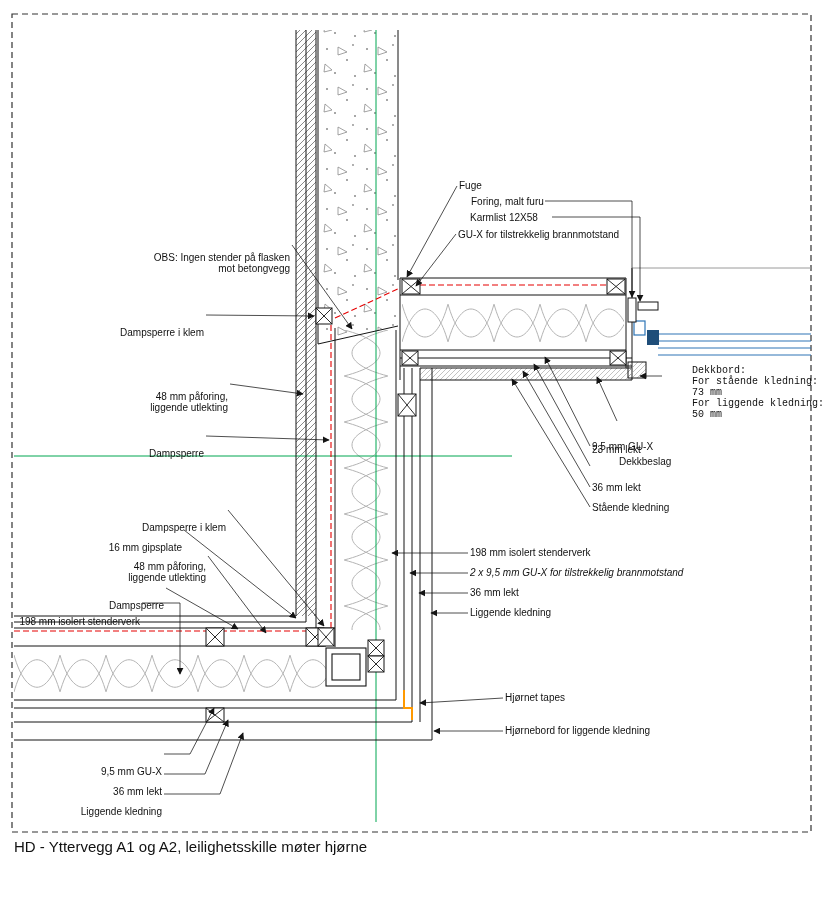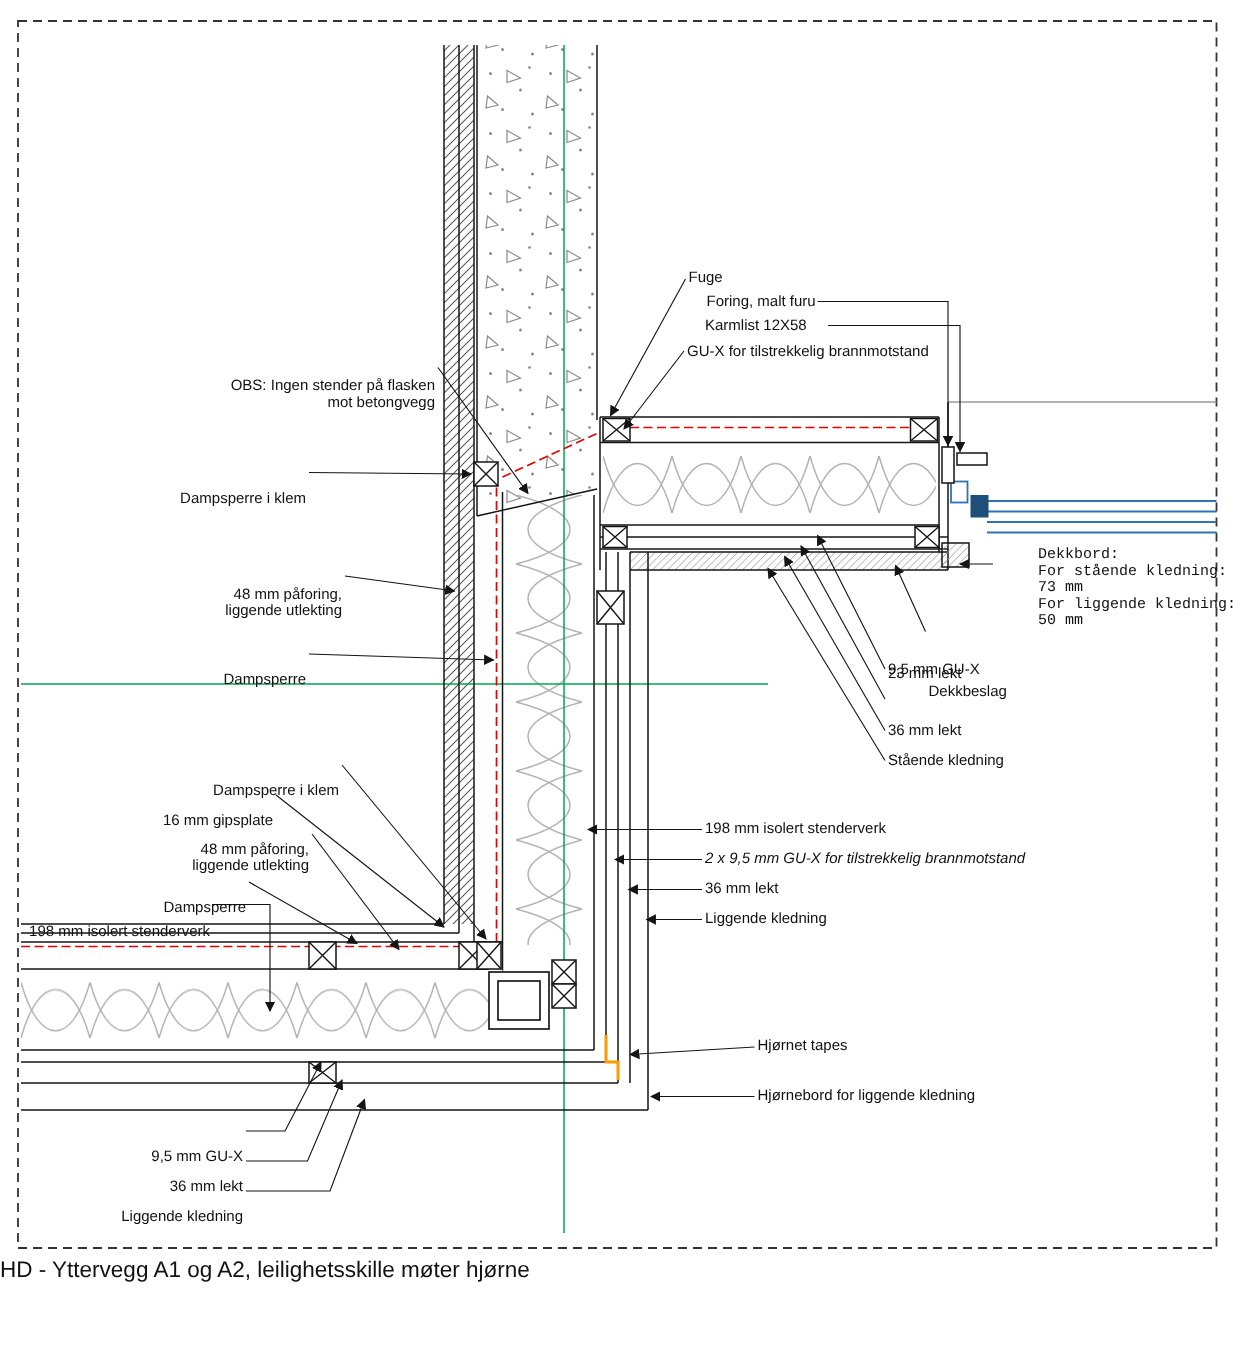--- a/index.html
+++ b/index.html
@@ -260,15 +260,15 @@
 <div class="lbl" style="left:470px;top:587px;">36 mm lekt</div>
 <div class="lbl" style="left:470px;top:607px;">Liggende kledning</div>
 
 <div class="lbl" style="left:505px;top:692px;">Hjørnet tapes</div>
 <div class="lbl" style="left:505px;top:725px;text-align:center;">Hjørnebord for liggende kledning</div>
 
 <div class="lbl r" style="right:665px;top:748px;">9,5 mm GU-X</div>
 <div class="lbl r" style="right:665px;top:768px;">36 mm lekt</div>
 <div class="lbl r" style="right:665px;top:788px;">Liggende kledning</div>
 
-<div class="title" style="left:0;top:838px;">HD - Yttervegg A1 og A2, leilighetsskille møter hjørne</div>
+<div class="title" style="left:14px;top:838px;">HD - Yttervegg A1 og A2, leilighetsskille møter hjørne</div>
 
 </div>
 
 </body></html>

